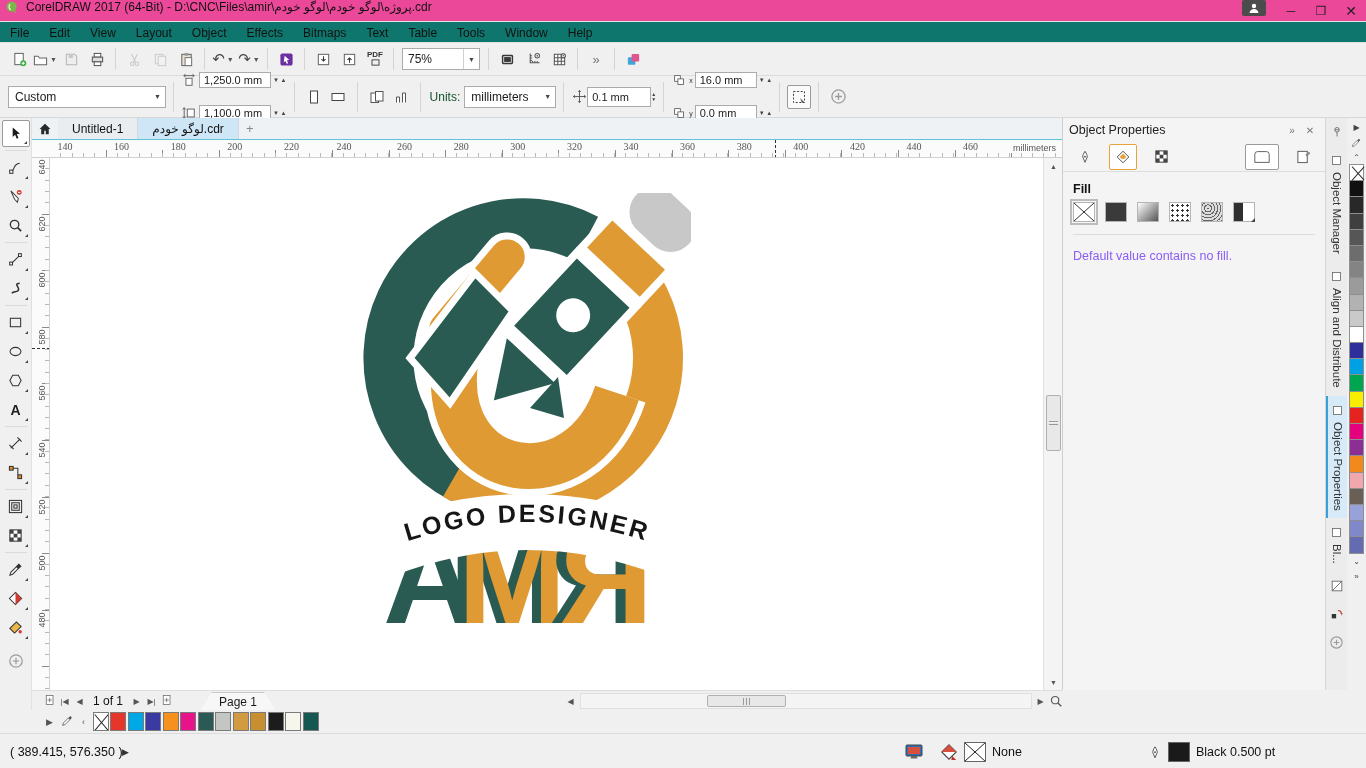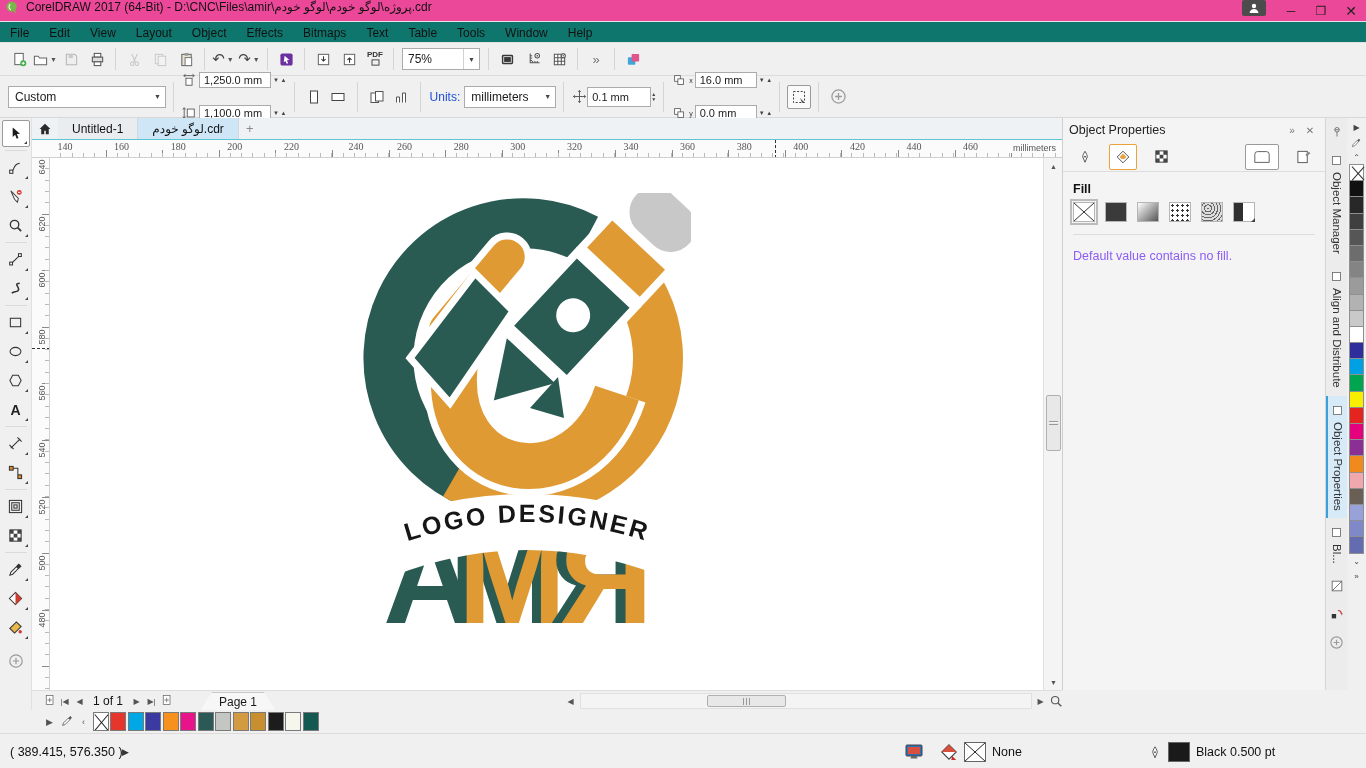--- a/index.html
+++ b/index.html
@@ -39,21 +39,21 @@
   .presetcombo { width:158px; }
   .unitscombo { width:92px; }
   .psep { width:1px; height:30px; background:#d4d4d4; margin:0 7px; }
   .stack2 { display:flex; flex-direction:column; justify-content:center; gap:16px; }
   .dimrow { display:flex; align-items:center; gap:2px; height:17px; }
   .dimfield { width:72px; height:16px; background:#fff; border:1px solid #ababab; font-size:11px; display:flex; align-items:center; padding-left:4px; }
   .miniarrows { display:flex; gap:1px; font-size:6px; color:#444; }
   .spinner { display:flex; flex-direction:column; font-size:5px; color:#444; line-height:5px; justify-content:center; }
   .pbtn { width:24px; height:24px; display:flex; align-items:center; justify-content:center; border-radius:2px; }
   .pico { width:16px; height:16px; display:flex; align-items:center; justify-content:center; }
-  .plabel { font-size:12px; color:#1d4ed8; margin:0 4px 0 2px; }
+  .plabel { font-size:12px; color:#14532d; margin:0 4px 0 2px; }
   .field22 { height:20px; background:#fff; border:1px solid #ababab; font-size:11px; display:flex; align-items:center; padding-left:4px; }
   .subtxt { font-size:7px; color:#333; }
 
   
   .tabrow { position:absolute; left:32px; top:118px; width:1030px; height:22px; background:#eef2f5; display:flex; align-items:flex-end; border-bottom:1px solid #5fc4d4; }
   .hometab { width:26px; height:21px; display:flex; align-items:center; justify-content:center; }
   .doctab { height:21px; padding:0 14px; display:flex; align-items:center; font-size:12px; color:#111; background:#e9edf0; border-right:1px solid #d3d8dc; }
   .doctab.active { background:#cfe6f7; }
   .newtabbtn { width:22px; height:21px; display:flex; align-items:center; justify-content:center; color:#8a8a8a; font-size:13px; }
 
@@ -429,21 +429,21 @@
   </div>
 
   <div class="hruler" id="hruler">
     <span class="unitlbl">millimeters</span>
     <span class="hmark" style="left:743px"></span>
   <span class="rnum" style="left: 33px;">140</span>
       <span class="rnum" style="left: 89.6px;">160</span>
       <span class="rnum" style="left: 146.2px;">180</span>
       <span class="rnum" style="left: 202.8px;">200</span>
       <span class="rnum" style="left: 259.4px;">220</span>
-      <span class="rnum" style="left: 324px;">240</span>
+      <span class="rnum" style="left: 312px;">240</span>
       <span class="rnum" style="left: 372.6px;">260</span>
       <span class="rnum" style="left: 429.2px;">280</span>
       <span class="rnum" style="left: 485.8px;">300</span>
       <span class="rnum" style="left: 542.4px;">320</span>
       <span class="rnum" style="left: 599px;">340</span>
       <span class="rnum" style="left: 655.6px;">360</span>
       <span class="rnum" style="left: 712.2px;">380</span>
       <span class="rnum" style="left: 768.8px;">400</span>
       <span class="rnum" style="left: 825.4px;">420</span>
       <span class="rnum" style="left: 882px;">440</span>

